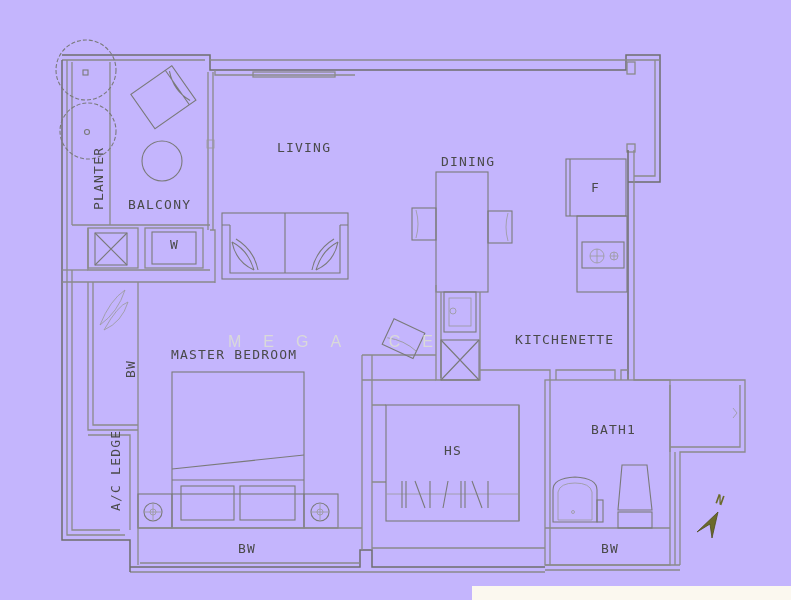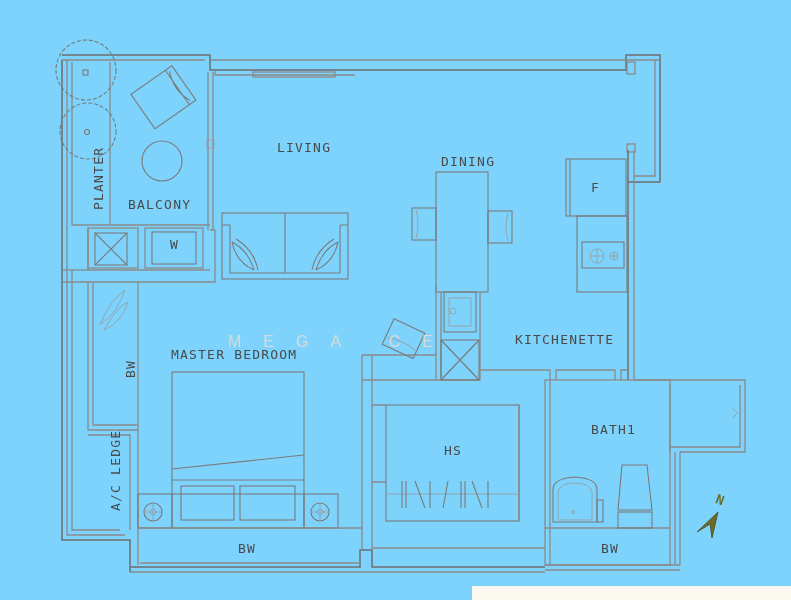--- a/index.html
+++ b/index.html
@@ -1,16 +1,16 @@
 <!DOCTYPE html>
 <html><head>
   <meta charset="utf-8">
   <style>
     html, body { margin: 0; padding: 0; background: #ffffff; }
-    #stage { position: relative; width: 791px; height: 600px; overflow: hidden; background: #7dd3fc; }
+    #stage { position: relative; width: 791px; height: 600px; overflow: hidden; background: #c4b5fd; }
     svg { position: absolute; left: 0; top: 0; }
     .wall { fill: none; stroke: #8a8a8a; stroke-width: 1.3; }
     .wall-d { fill: none; stroke: #6e6e6e; stroke-width: 1.5; }
     .furn { fill: none; stroke: #7a7a7a; stroke-width: 1.1; }
     .thin { fill: none; stroke: #999; stroke-width: 0.8; }
     .lbl {
       font-family: "DejaVu Sans Mono", monospace;
       font-size: 13px;
       fill: #4a4a4a;
       letter-spacing: 1.2px;

